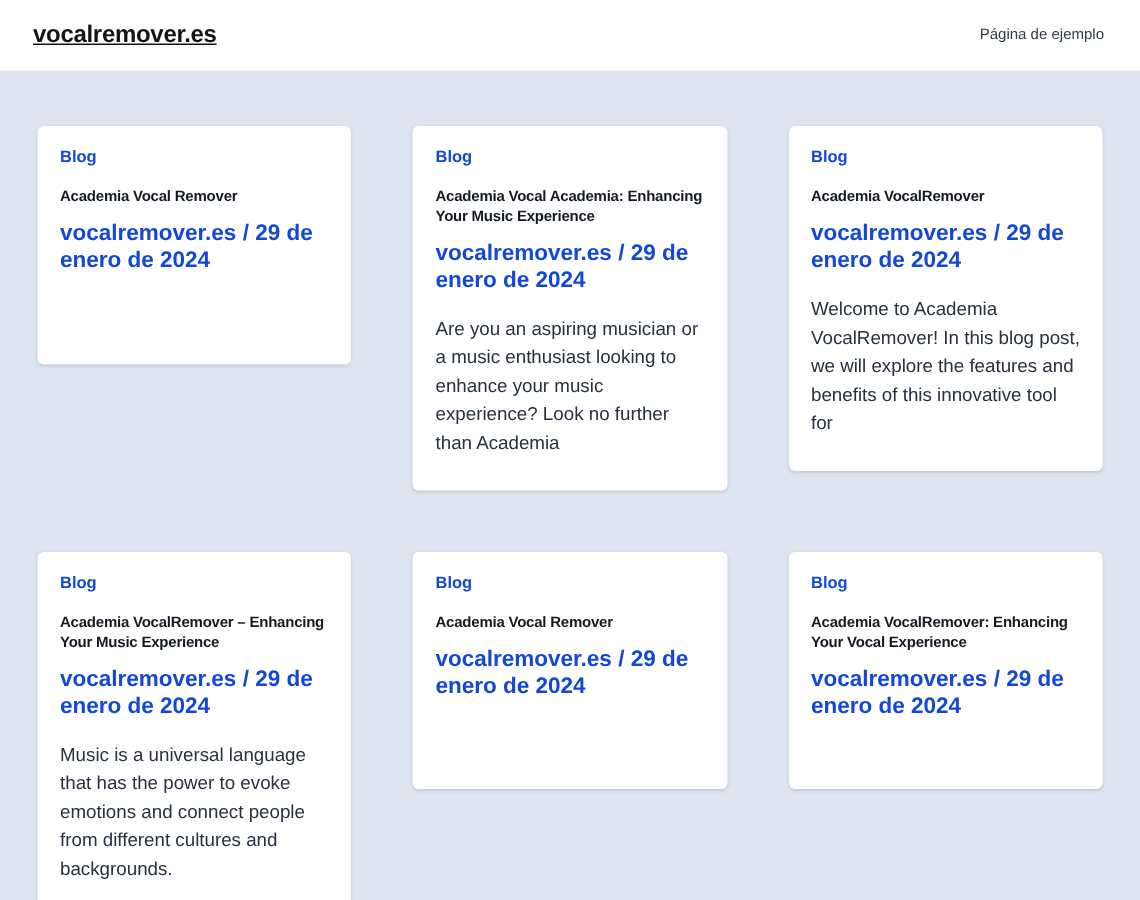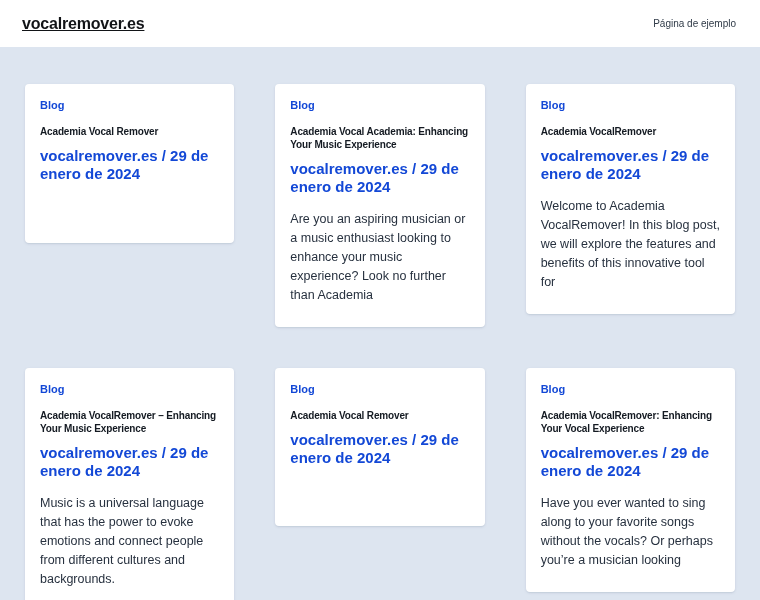--- a/index.html
+++ b/index.html
@@ -149,16 +149,15 @@
   <article class="post-card row-2">
     <a class="post-category" href="#">Blog</a>
     <h2 class="post-title"><span>Academia Vocal Remover</span></h2>
     <div class="post-meta"><a href="#">vocalremover.es</a><span> / </span><span>29 de enero de 2024</span></div>
   </article>
 
   <article class="post-card row-2">
     <a class="post-category" href="#">Blog</a>
     <h2 class="post-title"><span>Academia VocalRemover: Enhancing Your Vocal Experience</span></h2>
     <div class="post-meta"><a href="#">vocalremover.es</a><span> / </span><span>29 de enero de 2024</span></div>
-    <p class="post-excerpt">Have you ever wanted to sing along to your favorite songs without the vocals? Or perhaps you’re a musician looking</p>
   </article>
 
 </main>
 
 </body></html>

